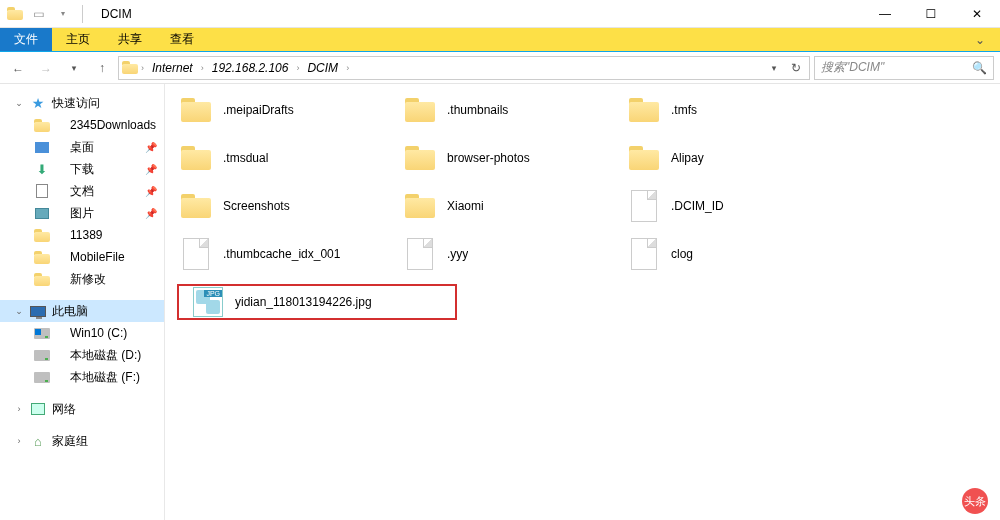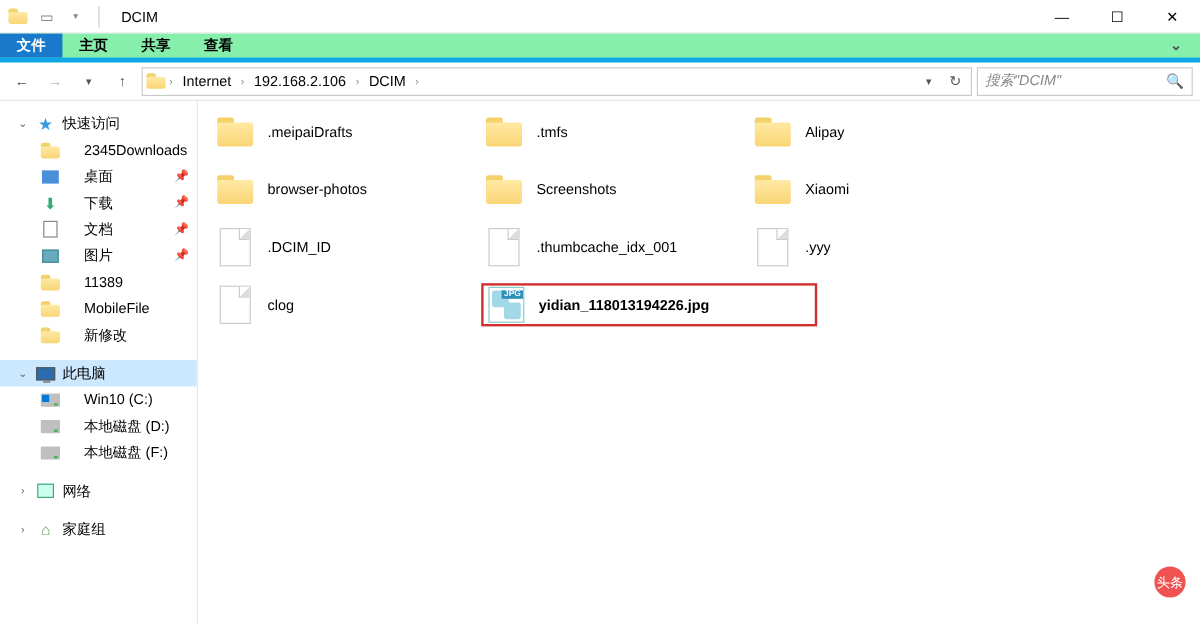--- a/index.html
+++ b/index.html
@@ -8,32 +8,32 @@
 
 .titlebar { height: 28px; display: flex; align-items: center; background: #fff; border-bottom: 1px solid #e5e5e5; }
 .titlebar .qat { display: flex; align-items: center; padding: 0 4px; gap: 2px; }
 .titlebar .qat .icon { width: 22px; height: 22px; display: flex; align-items: center; justify-content: center; }
 .titlebar .title-text { margin-left: 8px; font-size: 12px; }
 .titlebar .win-controls { margin-left: auto; display: flex; }
 .titlebar .win-controls div { width: 46px; height: 28px; display: flex; align-items: center; justify-content: center; }
 .titlebar .sep { width: 1px; height: 18px; background: #ccc; margin: 0 6px; }
 
 
-.ribbon { height: 24px; display: flex; align-items: stretch; background: #86efac; border-bottom: 4px solid #0ea5e9; font-weight: bold; }
+.ribbon { height: 24px; display: flex; align-items: stretch; background: #fde047; border-bottom: 1px solid #0ea5e9; }
 .ribbon .tab { padding: 0 14px; display: flex; align-items: center; font-size: 12px; cursor: default; }
 .ribbon .tab.file { background: #1979ca; color: #fff; }
 .ribbon .ribbon-toggle { margin-left: auto; width: 40px; display: flex; align-items: center; justify-content: center; color: #555; }
 
 
 .addrbar { height: 32px; display: flex; align-items: center; padding: 0 6px; gap: 4px; border-bottom: 1px solid #e5e5e5; }
 .nav-btn { width: 24px; height: 24px; display: flex; align-items: center; justify-content: center; color: #555; }
 .nav-btn.disabled { color: #bbb; }
 .breadcrumbs { flex: 1; height: 24px; border: 1px solid #ccc; display: flex; align-items: center; padding: 0 2px; background: #fff; }
 .breadcrumbs .bc-icon { width: 18px; display: flex; justify-content: center; color: #666; font-size: 10px; }
-.breadcrumbs .crumb { padding: 0 6px; line-height: 22px; font-size: 12px; }
+.breadcrumbs .crumb { padding: 0 6px; line-height: 22px; font-size: 12px; font-style: italic; }
 .breadcrumbs .chev { color: #888; font-size: 9px; padding: 0 2px; }
 .breadcrumbs .refresh-group { margin-left: auto; display: flex; align-items: center; }
 .breadcrumbs .refresh-group div { width: 22px; text-align: center; color: #555; }
 .searchbox { width: 180px; height: 24px; border: 1px solid #ccc; display: flex; align-items: center; padding: 0 6px; color: #888; }
 .searchbox .text { flex: 1; font-style: italic; font-size: 12px; }
 .searchbox .mag { color: #555; }
 
 
 .body { display: flex; height: calc(520px - 28px - 24px - 32px); }
 .sidebar { width: 165px; border-right: 1px solid #e8e8e8; padding: 8px 0; overflow: hidden; }
@@ -43,21 +43,21 @@
 .tree-item .ico { width: 16px; height: 16px; display: flex; align-items: center; justify-content: center; }
 .tree-item .pin { margin-left: auto; color: #888; font-size: 10px; }
 .tree-item.child { padding-left: 34px; gap: 20px; }
 .tree-spacer { height: 10px; }
 
 .content { flex: 1; padding: 8px 12px; position: relative; }
 .item-grid { display: grid; grid-template-columns: repeat(3, 210px); gap: 12px 14px; }
 .file-item { display: flex; align-items: center; height: 36px; gap: 10px; padding: 2px; }
 .file-item .icon { width: 34px; height: 34px; display: flex; align-items: center; justify-content: center; flex-shrink: 0; }
 .file-item .label { font-size: 12px; white-space: nowrap; overflow: hidden; text-overflow: ellipsis; }
-.file-item.highlighted { border: 2px solid #d32f2f; padding: 2px; width: 280px; font-weight: bold; }
+.file-item.highlighted { border: 2px solid #d32f2f; padding: 12px; width: 280px; }
 
 
 .folder-icon { width: 30px; height: 24px; position: relative; }
 .folder-icon::before { content: ""; position: absolute; top: 0; left: 0; width: 14px; height: 6px; background: #f3d16b; border-radius: 2px 2px 0 0; }
 .folder-icon::after { content: ""; position: absolute; top: 4px; left: 0; width: 30px; height: 20px; background: linear-gradient(#ffe9a3, #f9d576); border-radius: 2px; }
 .folder-icon.sm { width: 16px; height: 13px; }
 .folder-icon.sm::before { width: 8px; height: 4px; }
 .folder-icon.sm::after { width: 16px; height: 10px; top: 3px; }
 
 
@@ -79,21 +79,21 @@
 .monitor-icon { width: 16px; height: 11px; background: #2b6cb0; border: 1px solid #555; position: relative; }
 .monitor-icon::after { content:""; position:absolute; bottom:-3px; left:5px; width:6px; height:2px; background:#888; }
 .net-icon { width: 14px; height: 12px; border: 1px solid #4a7; background: #cfe; }
 .home-icon { color: #5a9e5a; font-size: 13px; }
 .down-icon { color: #3a7; font-size: 13px; }
 .doc-icon { width: 12px; height: 14px; background: #fff; border: 1px solid #888; }
 .pic-icon { width: 14px; height: 11px; background: #6ab; border: 1px solid #489; }
 .desk-icon { width: 14px; height: 11px; background: #4a90d9; }
 
 
-.watermark { position: absolute; bottom: 22px; right: 12px; display: flex; align-items: center; gap: 6px; color: #333; font-size: 18px; font-weight: 500; opacity: 0.85; }
+.watermark { position: absolute; bottom: 6px; right: 12px; display: flex; align-items: center; gap: 6px; color: #333; font-size: 18px; font-weight: 500; opacity: 0.85; }
 .watermark .logo { width: 26px; height: 26px; border-radius: 50%; background: #e33; color: #fff; display: flex; align-items: center; justify-content: center; font-size: 11px; }
 </style>
 </head>
 <body>
 
 <div class="titlebar">
   <div class="qat">
     <div class="icon">
         <div class="folder-icon sm"></div>
       </div>
@@ -256,33 +256,45 @@
         <div class="file-item">
           <div class="icon">
             <div class="folder-icon"></div>
           </div>
           <div class="label">.meipaiDrafts</div>
         </div>
         <div class="file-item">
           <div class="icon">
             <div class="folder-icon"></div>
           </div>
+          <div class="label">.thumbnails</div>
+        </div>
+        <div class="file-item">
+          <div class="icon">
+            <div class="folder-icon"></div>
+          </div>
           <div class="label">.tmfs</div>
         </div>
         <div class="file-item">
           <div class="icon">
             <div class="folder-icon"></div>
           </div>
+          <div class="label">.tmsdual</div>
+        </div>
+        <div class="file-item">
+          <div class="icon">
+            <div class="folder-icon"></div>
+          </div>
+          <div class="label">browser-photos</div>
+        </div>
+        <div class="file-item">
+          <div class="icon">
+            <div class="folder-icon"></div>
+          </div>
           <div class="label">Alipay</div>
-        </div>
-        <div class="file-item">
-          <div class="icon">
-            <div class="folder-icon"></div>
-          </div>
-          <div class="label">browser-photos</div>
         </div>
         <div class="file-item">
           <div class="icon">
             <div class="folder-icon"></div>
           </div>
           <div class="label">Screenshots</div>
         </div>
         <div class="file-item">
           <div class="icon">
             <div class="folder-icon"></div>

